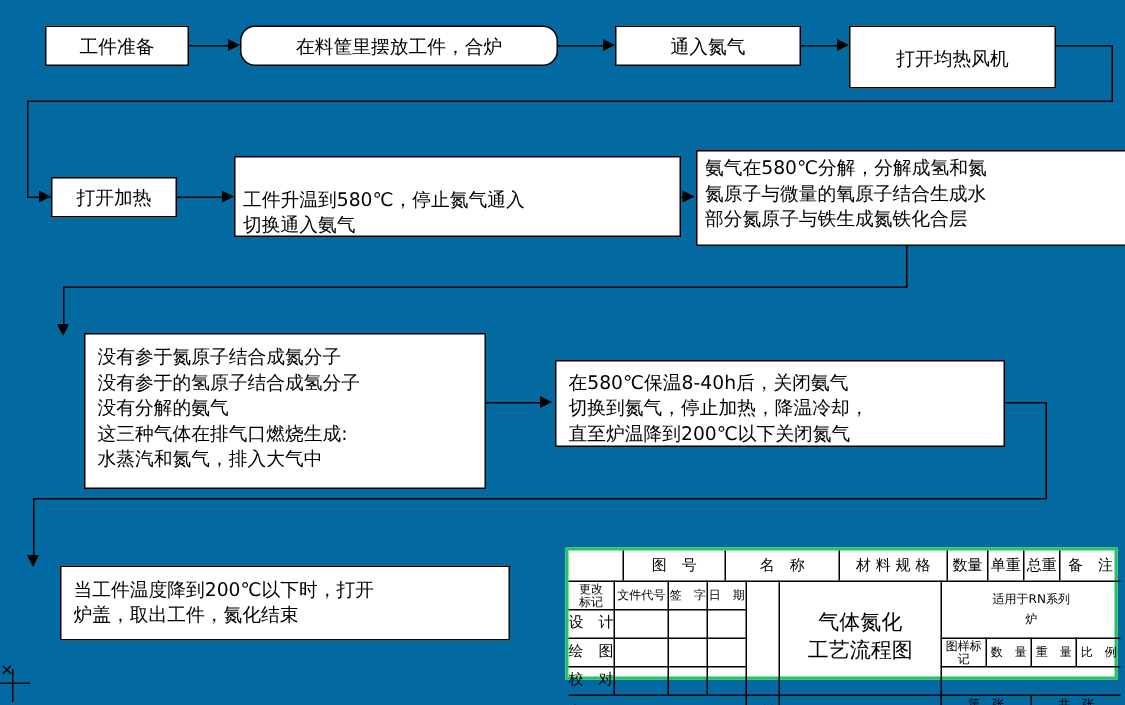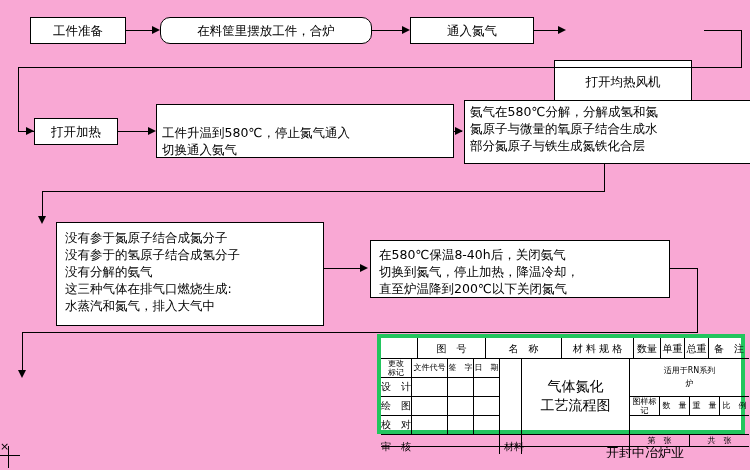--- a/index.html
+++ b/index.html
@@ -4,21 +4,21 @@
 <style>
   html, body {
     margin: 0;
     padding: 0;
     background: #ffffff;
   }
   #root {
     position: relative;
     width: 750px;
     height: 470px;
-    background: #f9a8d4;
+    background: #0369a1;
     font-family: "DejaVu Sans", "Liberation Sans", sans-serif;
     overflow: hidden;
   }
   .box {
     position: absolute;
     box-sizing: border-box;
     border: 1px solid #000000;
     background: #ffffff;
     font-size: 12.5px;
     line-height: 17px;
@@ -50,24 +50,24 @@
     position: absolute;
     width: 0; height: 0;
     border-left: 4px solid transparent;
     border-right: 4px solid transparent;
     border-top: 8px solid #000000;
   }
   
   #titleblock {
     position: absolute;
     left: 377px;
-    top: 334px;
+    top: 365px;
     width: 368px;
-    height: 100px;
-    border: 4px solid #22c55e;
+    height: 88px;
+    border: 2px solid #22c55e;
     box-sizing: border-box;
     background: #ffffff;
     font-size: 10px;
     color: #000000;
   }
   #titleblock .tb-line { position: absolute; background: #000000; }
   .tb-cell {
     position: absolute;
     display: flex;
     align-items: center;
@@ -99,21 +99,21 @@
   <div class="box center" style="left:160px; top:17px; width:212px; height:27px;border-radius:10px;">在料筐里摆放工件，合炉</div>
 
   <div class="line hline" style="left:372px; top:30px; width:30px;"></div>
   <div class="arrow-r" style="left:402px; top:26px;"></div>
 
   <div class="box center" style="left:410px; top:17px; width:124px; height:27px;">通入氮气</div>
 
   <div class="line hline" style="left:534px; top:30px; width:24px;"></div>
   <div class="arrow-r" style="left:558px; top:26px;"></div>
 
-  <div class="box center" style="left:554px; top:17px; width:138px; height:42px;margin-top:43px;">打开均热风机</div>
+  <div class="box center" style="left:566px; top:17px; width:138px; height:42px;">打开均热风机</div>
 
   <div class="line hline" style="left:704px; top:30px; width:38px;"></div>
   <div class="line vline" style="left:741px; top:30px; height:38px;"></div>
   <div class="line hline" style="left:18px; top:67px; width:724px;"></div>
   <div class="line vline" style="left:18px; top:67px; height:65px;"></div>
   <div class="line hline" style="left:18px; top:131px; width:16px;"></div>
   <div class="arrow-r" style="left:26px; top:127px;"></div>
 
   <div class="box center" style="left:34px; top:118px; width:84px; height:27px;">打开加热</div>
 
@@ -147,20 +147,22 @@
   <div class="box" style="left:370px; top:240px; width:300px; height:58px; padding-top:5px; padding-left:8px;">在580℃保温8-40h后，关闭氨气
 切换到氮气，停止加热，降温冷却，
 直至炉温降到200℃以下关闭氮气</div>
 
   <div class="line hline" style="left:670px; top:268px; width:28px;"></div>
   <div class="line vline" style="left:697px; top:268px; height:65px;"></div>
   <div class="line hline" style="left:22px; top:332px; width:675px;"></div>
   <div class="line vline" style="left:22px; top:332px; height:43px;"></div>
   <div class="arrow-d" style="left:18px; top:370px;"></div>
 
+  <div class="box" style="left:40px; top:377px; width:300px; height:50px; padding-top:6px; padding-left:8px;">当工件温度降到200℃以下时，打开
+炉盖，取出工件，氮化结束</div>
 
   <div class="line hline" style="left:0px; top:455px; width:20px;"></div>
   <div class="line vline" style="left:8px; top:446px; height:22px;"></div>
   <div class="corner-mark" style="left:0px; top:440px;">×</div>
 
   <div id="titleblock">
 
     <div class="tb-line" style="left:0; top:20px; width:368px; height:1px;"></div>
     <div class="tb-line" style="left:0; top:96px; width:368px; height:1px;"></div>
     <div class="tb-line" style="left:0; top:108px; width:368px; height:1px;"></div>

